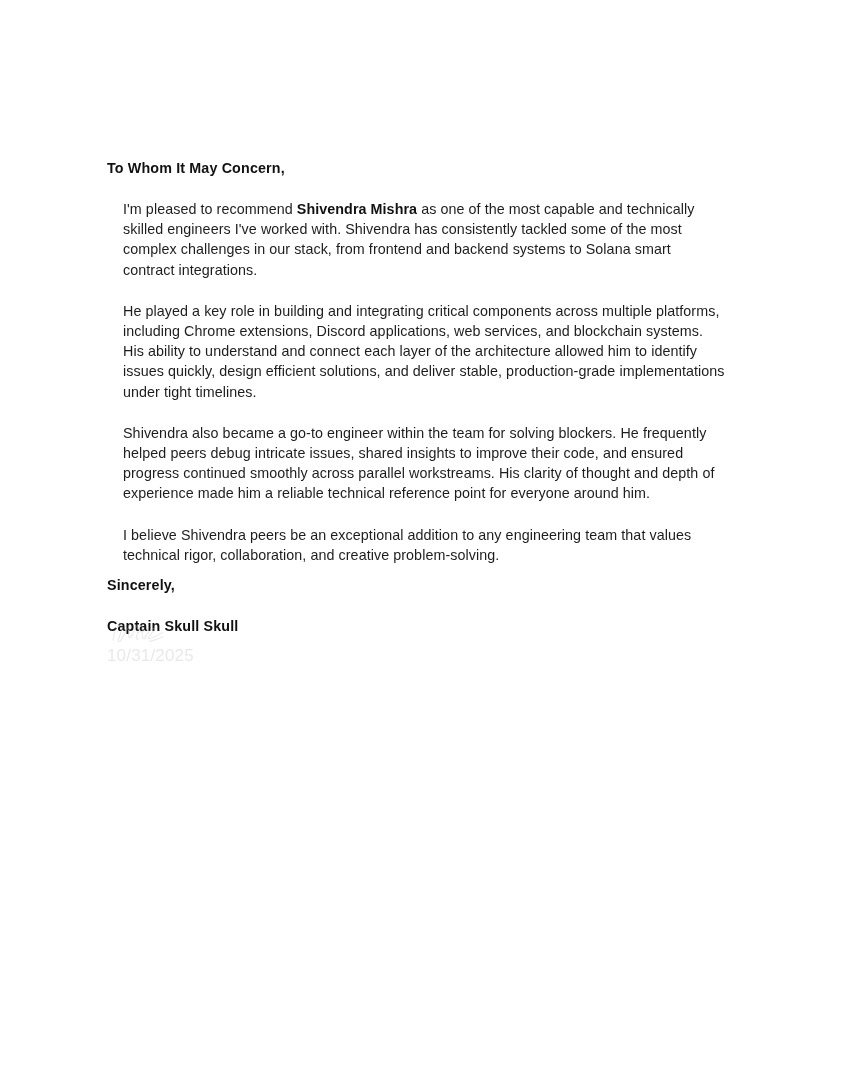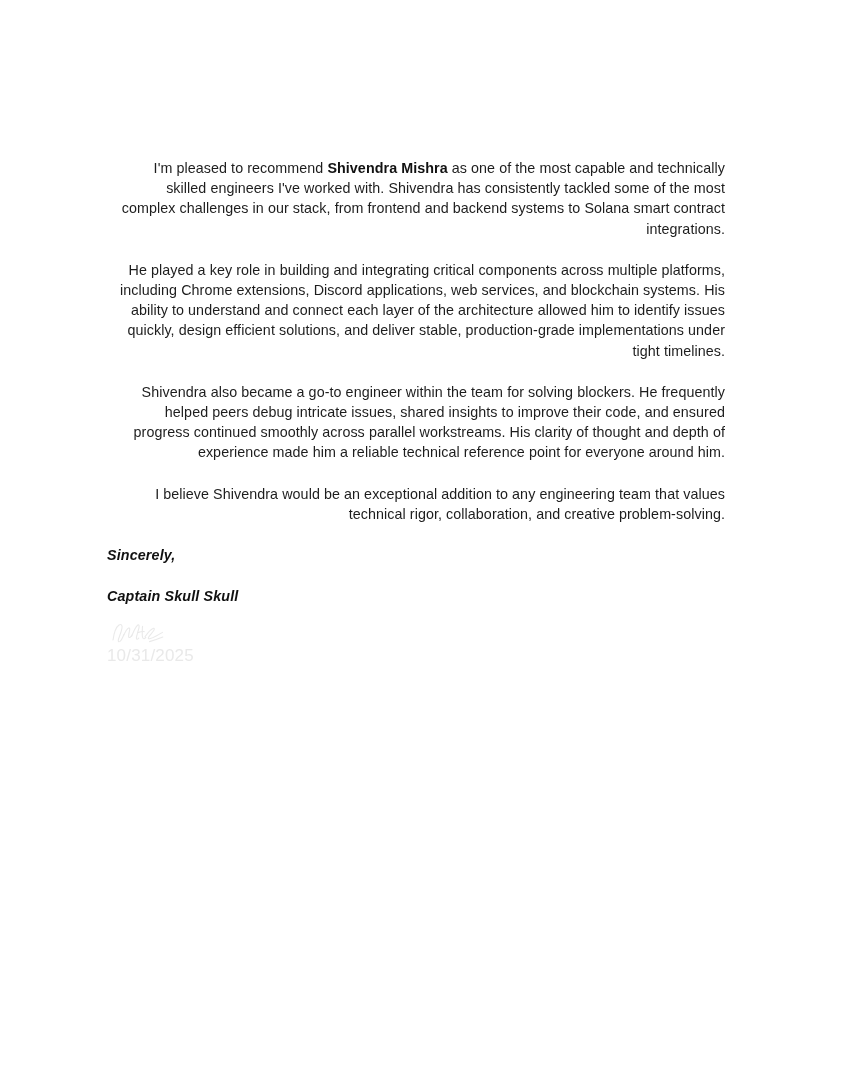--- a/index.html
+++ b/index.html
@@ -35,35 +35,34 @@
     margin: 0;
     letter-spacing: 0.01em;
   }
   .salutation {
     margin-bottom: 21px;
   }
   .para {
     font-size: 14.3px;
     line-height: 20.2px;
     color: #1d1d1d;
-    margin: 0 0 21px 4px;
-    text-align: right;
+    margin: 0 0 21px 16px;
+    text-align: left;
     letter-spacing: 0.005em;
   }
   .para:last-of-type {
     margin-bottom: 0;
   }
   .para b,
   .para strong {
     font-weight: bold;
     color: #111111;
   }
   .closing-block {
-    margin-top: 21px;
-    font-style: italic;
+    margin-top: 10px;
   }
   .closing-line {
     margin-bottom: 21px;
   }
   .signer-name {
     margin-bottom: 0;
   }
   .signature-area {
     position: absolute;
     left: 107px;
@@ -96,30 +95,31 @@
     white-space: nowrap;
   }
 </style>
 </head>
 <body>
 
 <div class="page">
 
   <div class="letter-body">
 
+    <p class="salutation">To Whom It May Concern,</p>
 
     <p class="para">
       <span>I'm pleased to recommend </span><b>Shivendra Mishra</b><span> as one of the most capable and technically skilled engineers I've worked with. Shivendra has consistently tackled some of the most complex challenges in our stack, from frontend and backend systems to Solana smart contract integrations.</span>
     </p>
 
     <p class="para">He played a key role in building and integrating critical components across multiple platforms, including Chrome extensions, Discord applications, web services, and blockchain systems. His ability to understand and connect each layer of the architecture allowed him to identify issues quickly, design efficient solutions, and deliver stable, production-grade implementations under tight timelines.</p>
 
     <p class="para">Shivendra also became a go-to engineer within the team for solving blockers. He frequently helped peers debug intricate issues, shared insights to improve their code, and ensured progress continued smoothly across parallel workstreams. His clarity of thought and depth of experience made him a reliable technical reference point for everyone around him.</p>
 
-    <p class="para">I believe Shivendra would be an exceptional addition to any engineering team that values technical rigor, collaboration, and creative problem-solving.</p>
+    <p class="para">I believe Shivendra peers be an exceptional addition to any engineering team that values technical rigor, collaboration, and creative problem-solving.</p>
 
     <div class="closing-block">
       <p class="closing-line">Sincerely,</p>
       <p class="signer-name">Captain Skull Skull</p>
     </div>
 
   </div>
 
   <div class="signature-area">
 

